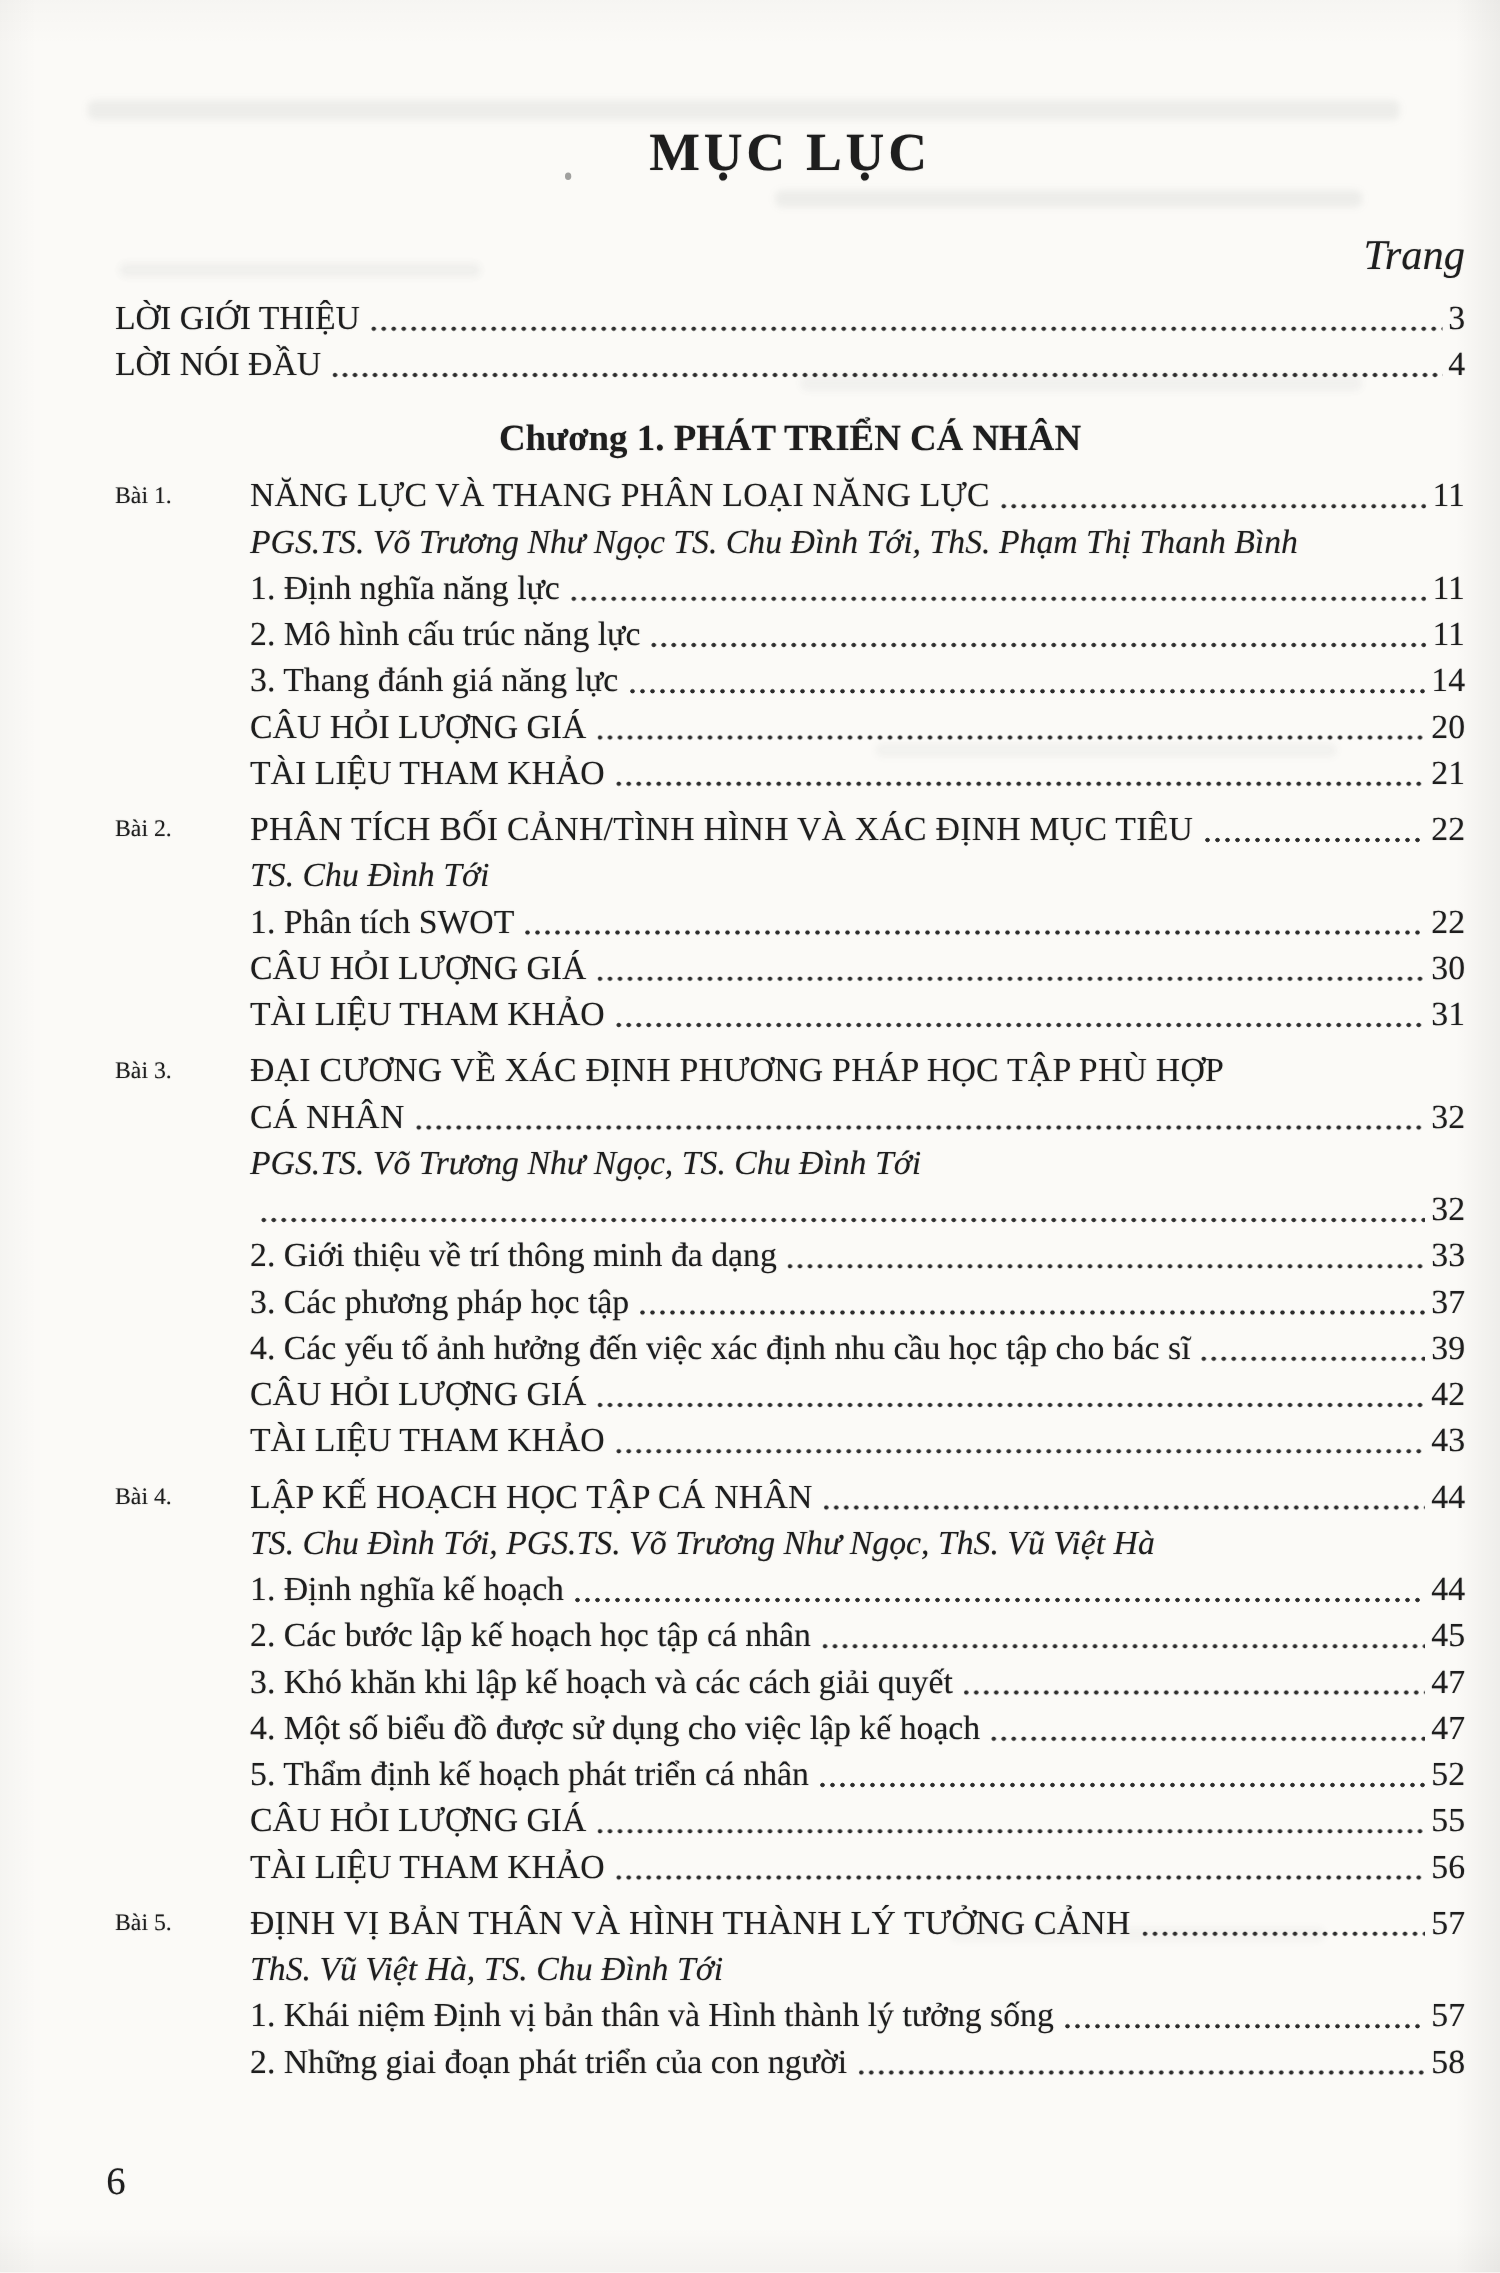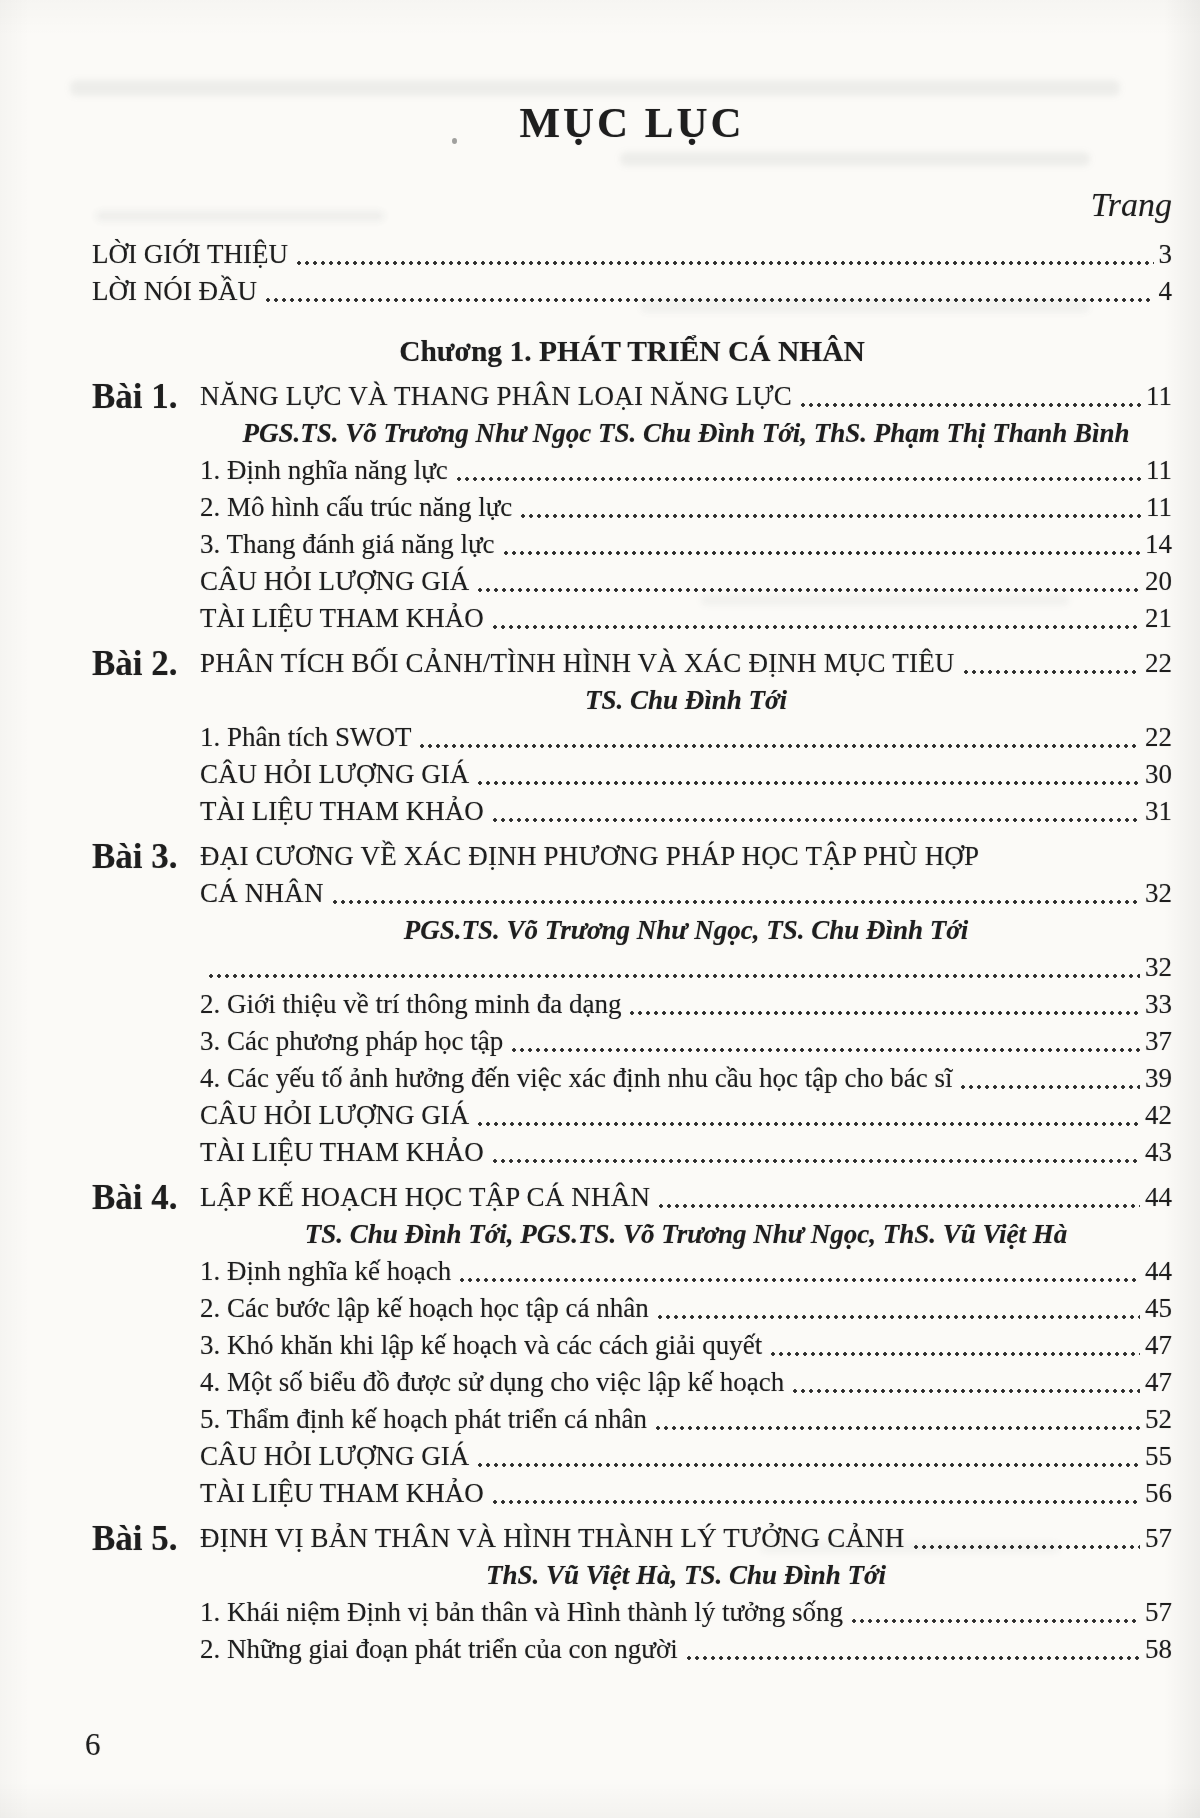--- a/index.html
+++ b/index.html
@@ -72,32 +72,31 @@
 
   .lesson {
     position: relative;
     padding-left: 108px;
     margin-top: 8px;
   }
   .lesson.first { margin-top: 6px; }
   .bai {
     position: absolute;
     left: 0; top: 0;
-    font-weight: bold;
-    font-size: 35px;
+    font-weight: normal;
+    font-size: 19px;
     line-height: 37px;
   }
   .lesson-title .t { letter-spacing: 0.2px; }
   .authors {
-    font-weight: bold;
+    font-weight: normal;
     font-style: italic;
     font-size: 27px;
     line-height: 37px;
     white-space: nowrap;
-    text-align: center;
   }
 
   .folio {
     position: absolute;
     left: 85px; top: 1726px;
     font-size: 31px;
     line-height: 37px;
   }
 
   

